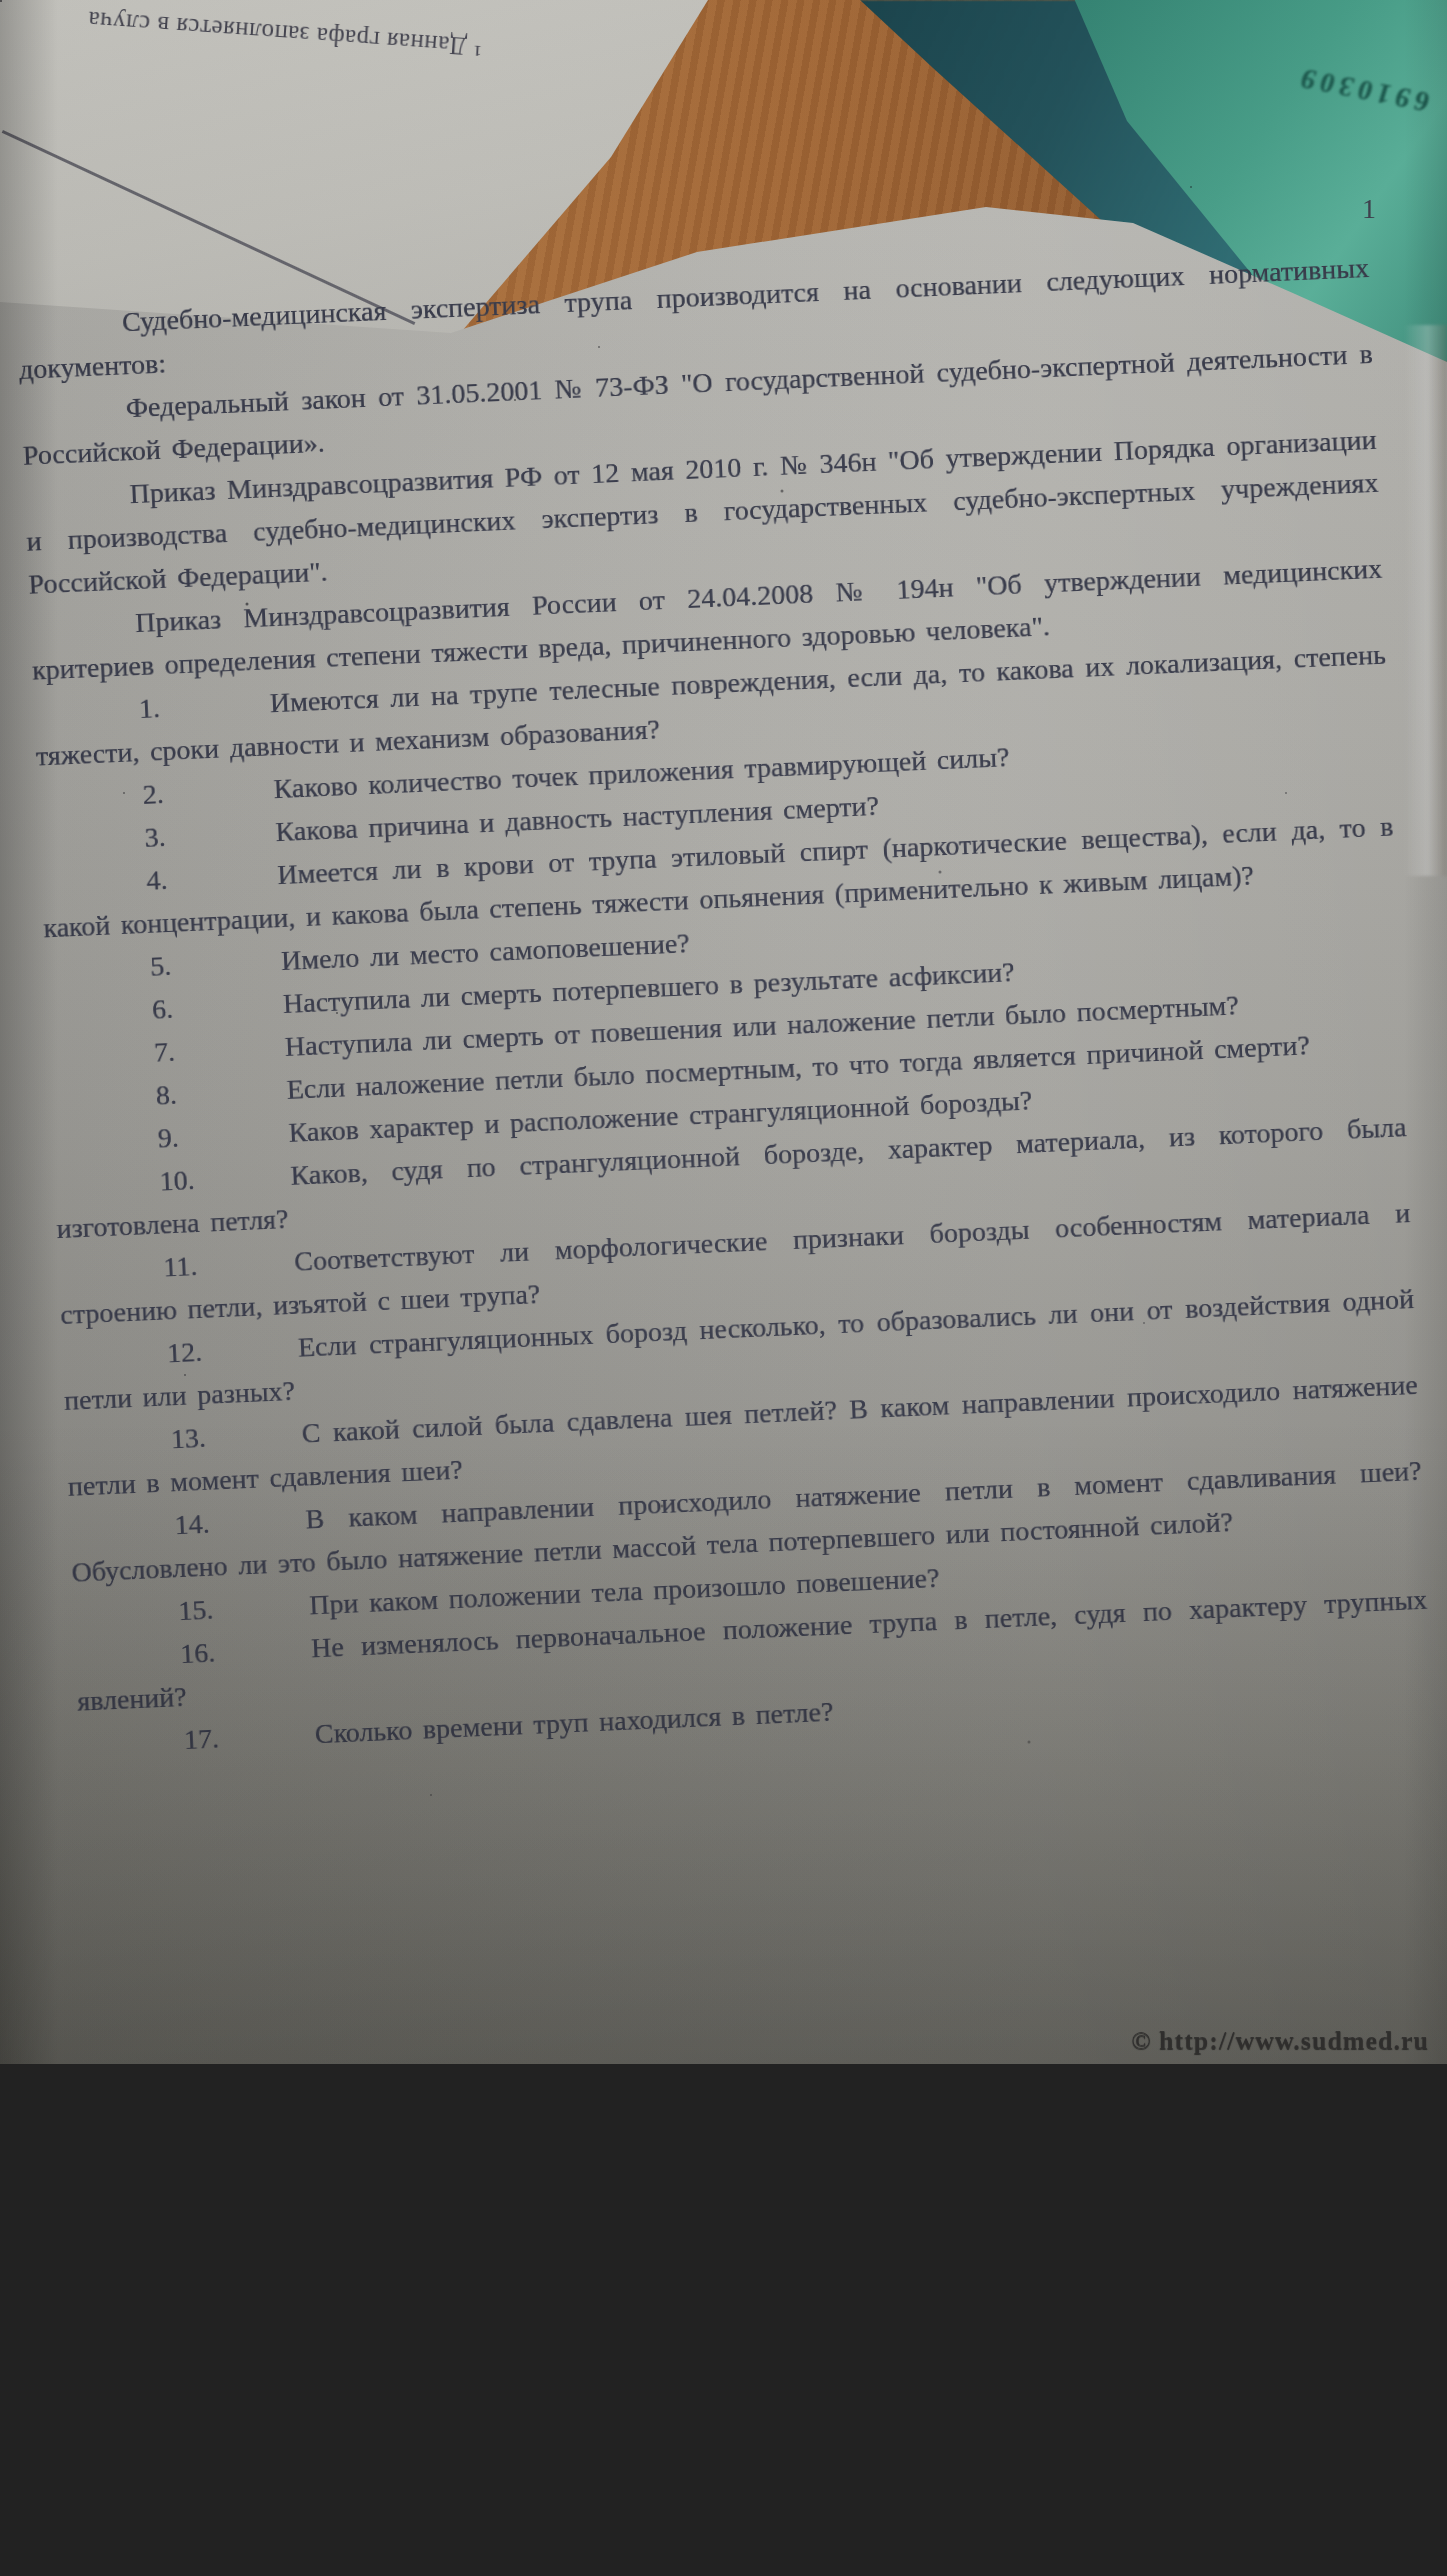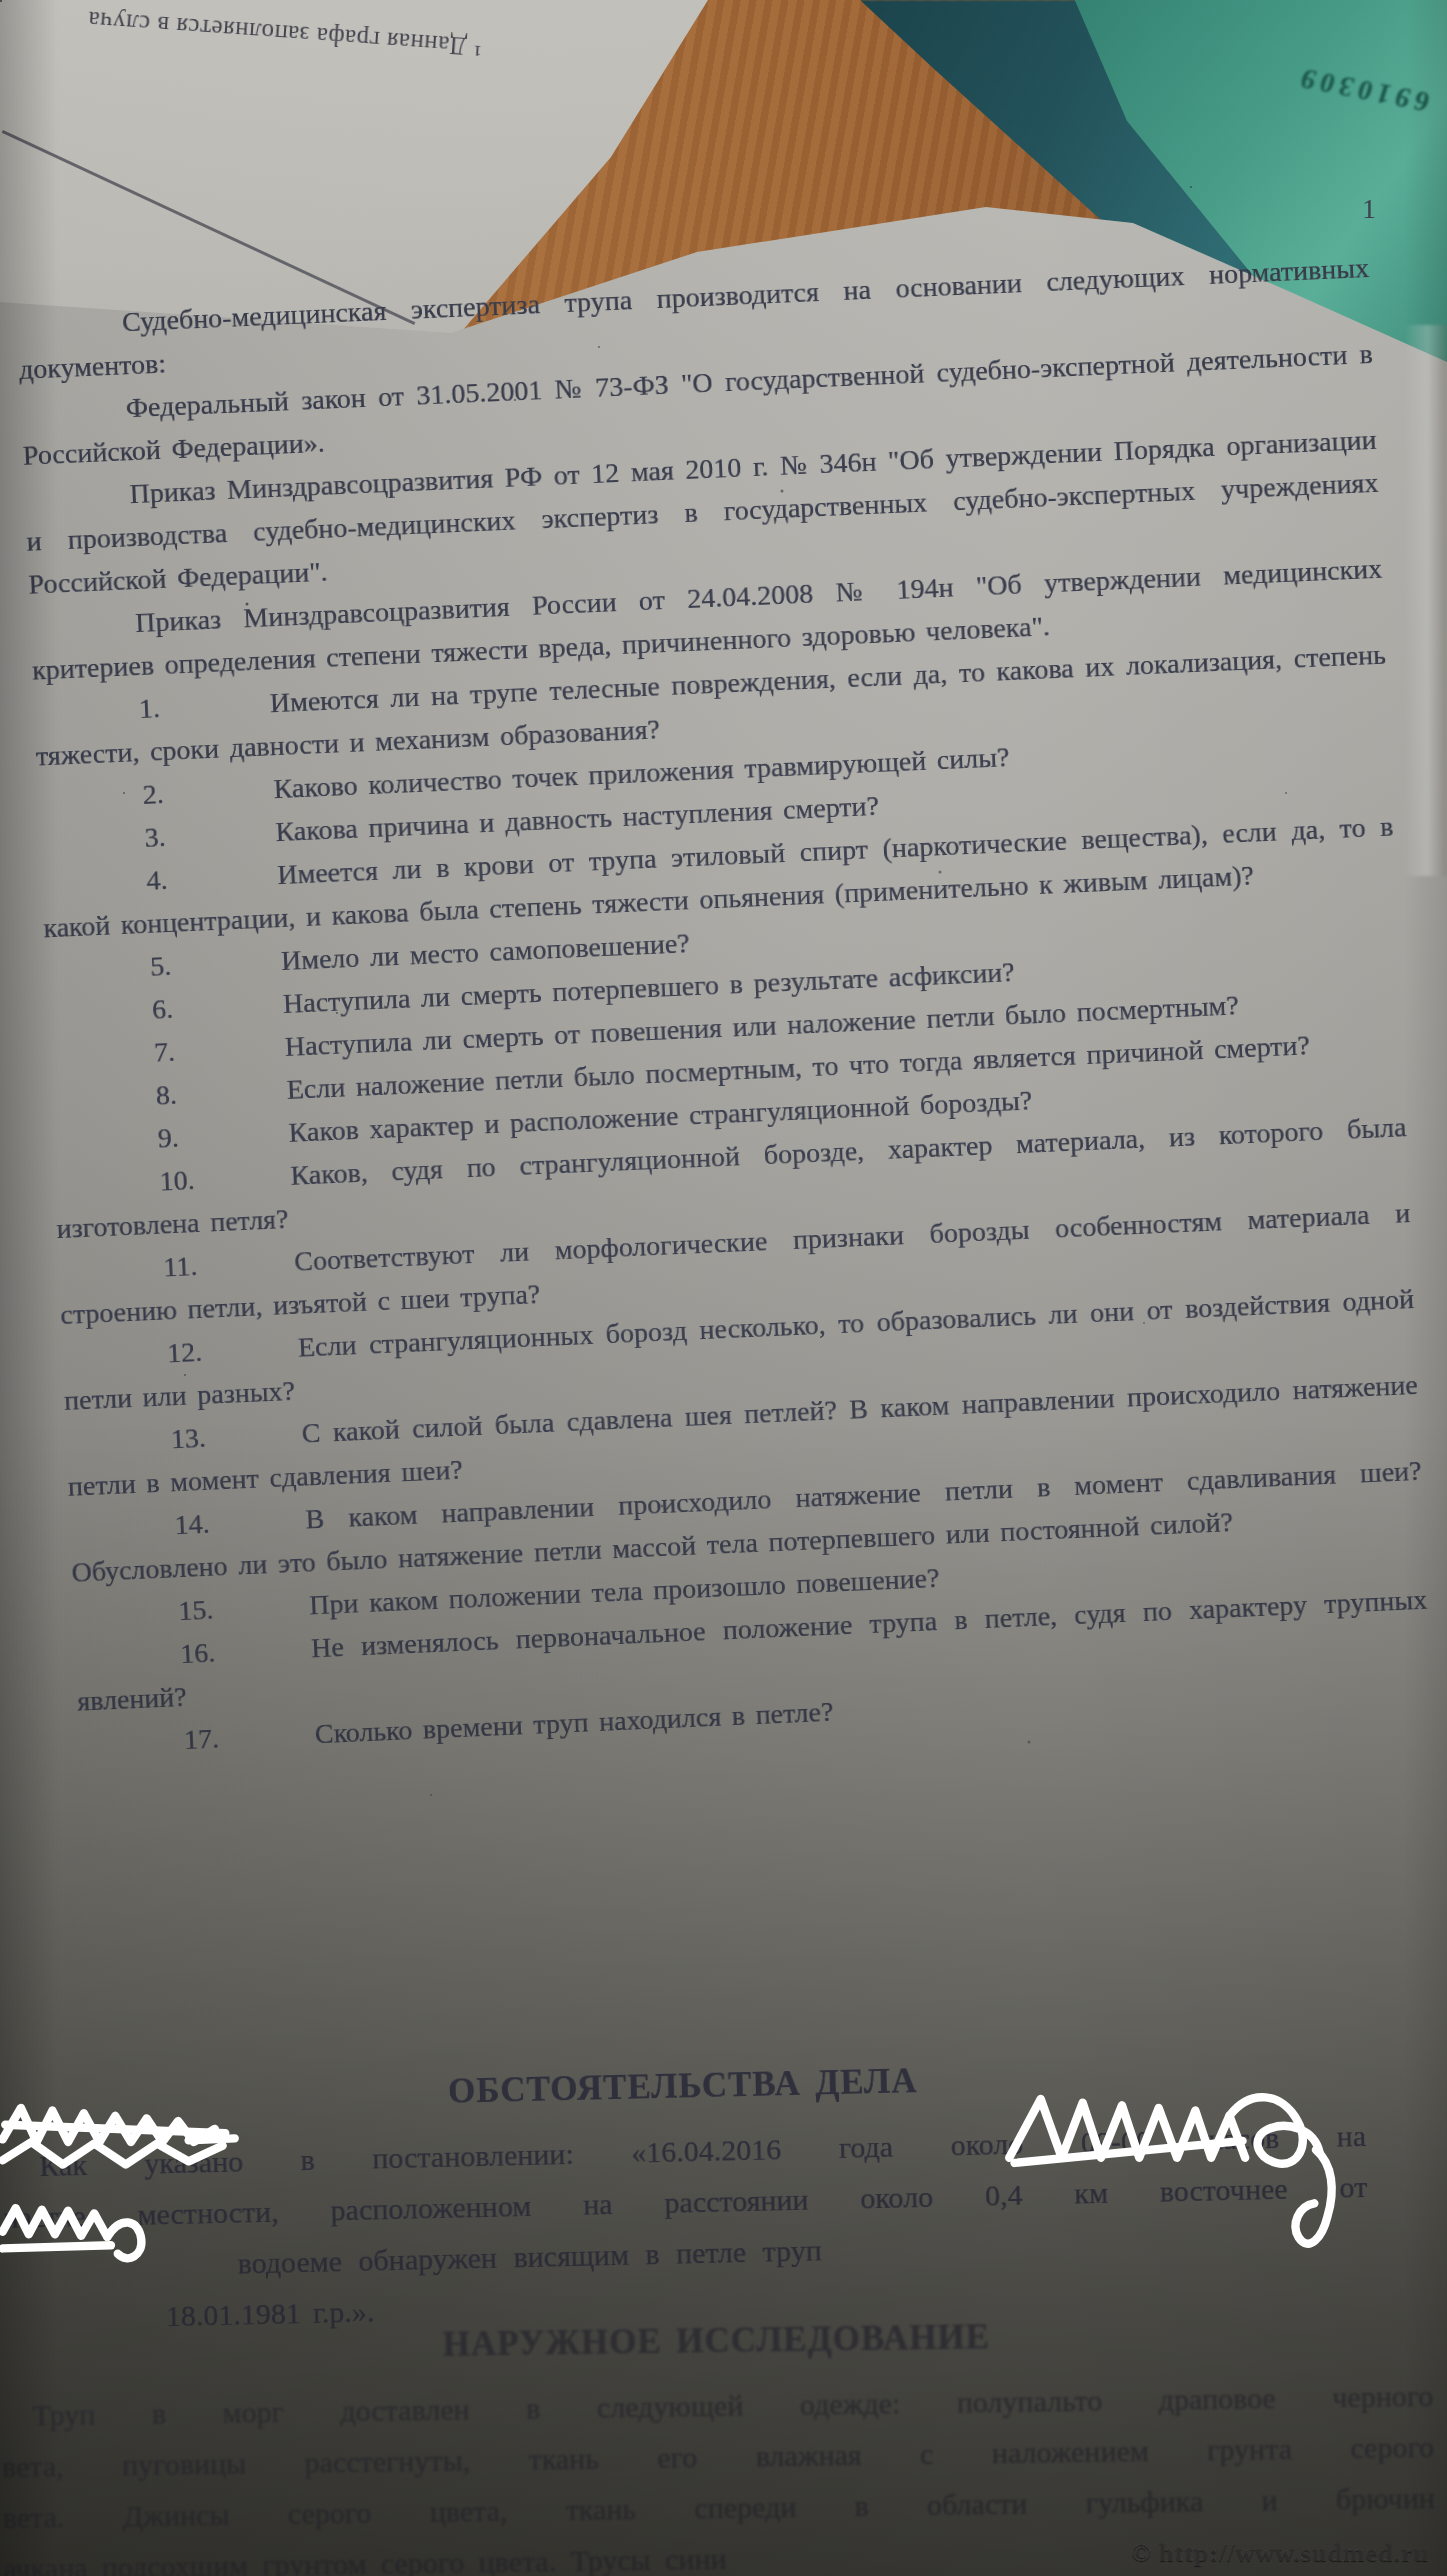--- a/index.html
+++ b/index.html
@@ -1,16 +1,16 @@
 <!DOCTYPE html>
 <html style="font-size:8.4px"><head>
 <meta charset="utf-8">
 <style>
   html,body{margin:0;padding:0;background:#222;}
-  #stage{position:relative;width:1447px;height:2576px;overflow:hidden;
+  #stage{position:relative;width:1447px;height:2064px;overflow:hidden;
          background:linear-gradient(100deg,#b5773f 0%,#a2632f 45%,#8a5226 75%,#7d431c 100%);
          font-family:"Liberation Serif","DejaVu Serif",serif;}
   
   #stage::before{content:"";position:absolute;inset:0;
          background:repeating-linear-gradient(100deg,rgba(60,30,10,.08) 0 7.3px,rgba(255,220,170,.05) 7.3px 15.7px);
          pointer-events:none;}
   .layer{position:absolute;}
 
   
   .corner-shadow{left:0;top:0;width:63px;height:63px;

